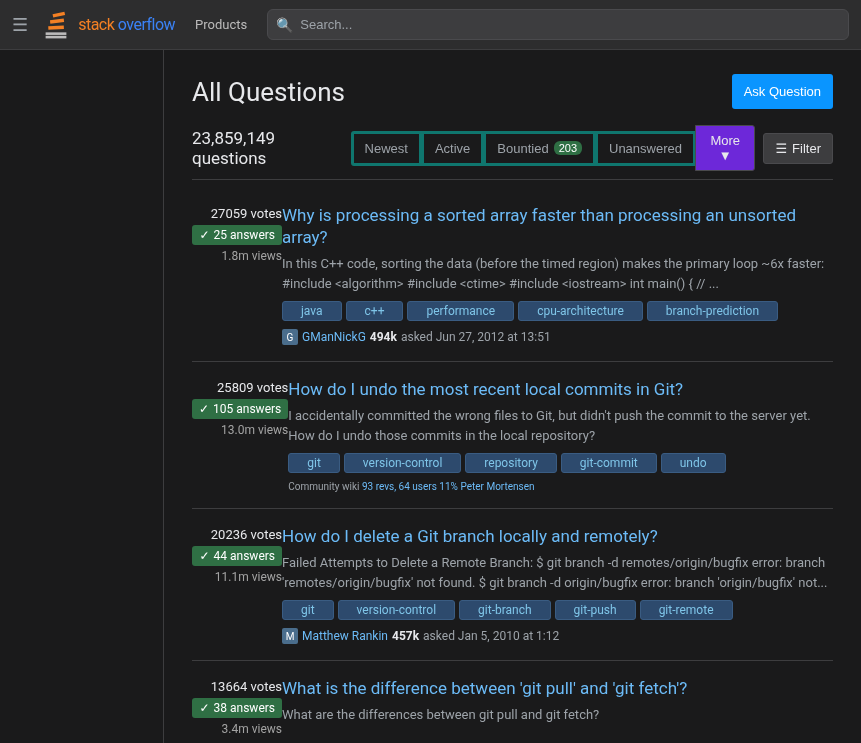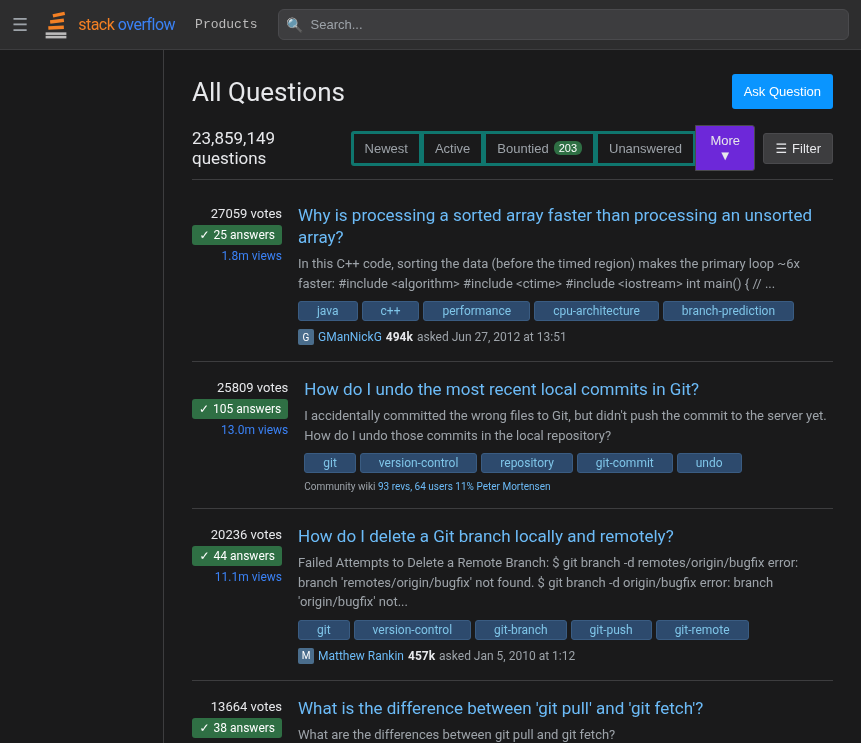--- a/index.html
+++ b/index.html
@@ -48,21 +48,20 @@
       font-size: 16px;
       font-weight: 400;
       letter-spacing: -0.5px;
     }
     .logo-text span { color: #f48024; }
     .products-link {
       color: #bcbbbb;
       font-size: 13px;
       cursor: pointer;
       padding: 4px 8px;
-      font-family: Liberation Mono, monospace;
     }
     .search-bar {
       flex: 1;
       max-width: 600px;
       position: relative;
     }
     .search-bar input {
       width: 100%;
       background: #3d3d3f;
       border: 1px solid #4a4a4d;
@@ -196,21 +195,21 @@
       border: none;
       border-top: 1px solid #3d3d3f;
       margin: 8px 0;
     }
 
     
     .question-item {
       display: flex;
       padding: 16px 0;
       border-bottom: 1px solid #3d3d3f;
-      gap: 16px;
+      gap: 0;
     }
     .question-stats {
       display: flex;
       flex-direction: column;
       align-items: flex-end;
       min-width: 90px;
       gap: 4px;
       padding-top: 2px;
     }
     .votes {
@@ -222,21 +221,21 @@
       color: #fff;
       border-radius: 3px;
       padding: 3px 7px;
       font-size: 12px;
       display: flex;
       align-items: center;
       gap: 4px;
     }
     .views {
       font-size: 12px;
-      color: #3b82f6;
+      color: #a3a3a3;
     }
     .question-body {
       flex: 1;
     }
     .question-title {
       font-size: 17px;
       color: #6cbbf7;
       text-decoration: none;
       line-height: 1.3;
       display: block;

